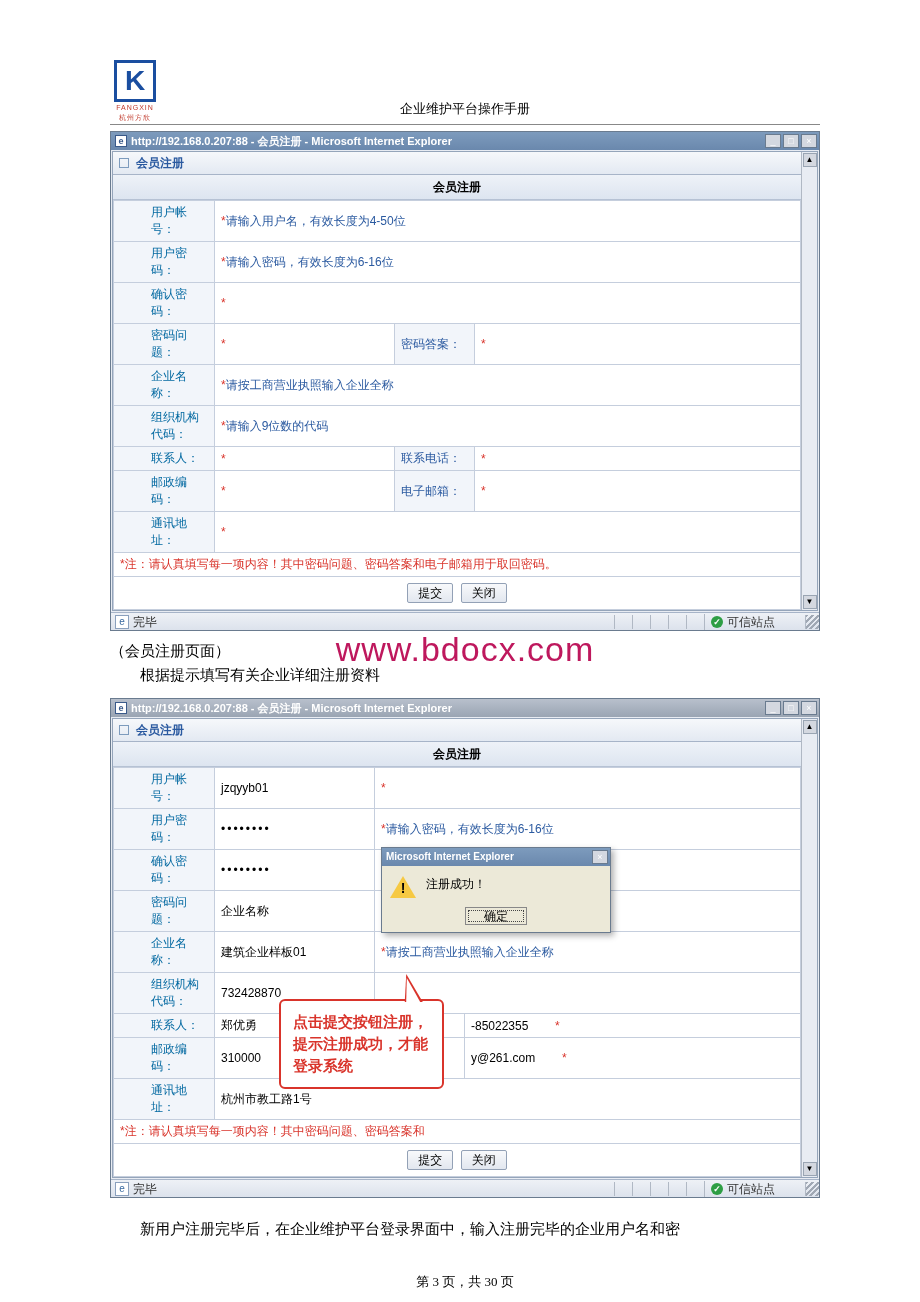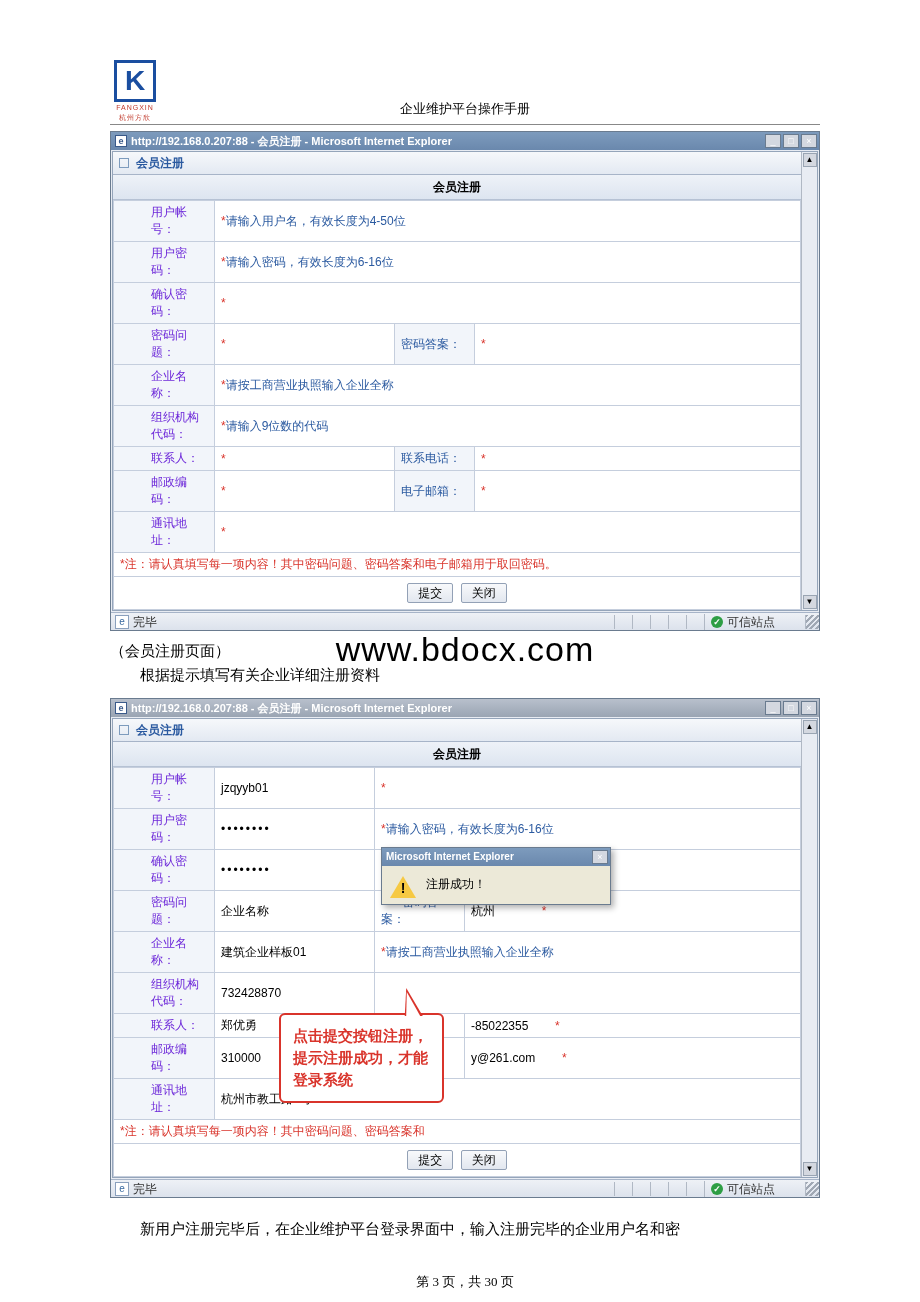--- a/index.html
+++ b/index.html
@@ -150,21 +150,21 @@
     font-size: 12px;
   }
   table.form td {
     border: 1px solid #c5cedd;
     padding: 3px 6px;
     height: 20px;
     background: #fff;
   }
   table.form td.lbl {
     width: 101px;
-    color: #6d28d9;
+    color: #0369a1;
     background: #f2f5fa;
     padding-left: 37px;
   }
   table.form td.lbl2 { width: 80px; color: #2b5aa0; background: #f2f5fa; }
   .star { color: #d9342b; }
   .hint { color: #2b5aa0; }
   .addr-row td { border-top: 1px solid #c5cedd; }
   .note-row td {
     color: #d9342b;
     background: #fff;
@@ -273,21 +273,21 @@
     border: 1px solid #888;
     outline: 1px dotted #444;
     outline-offset: -4px;
     font: 12px/16px "SimSun";
     cursor: pointer;
   }
 
   
   .callout {
     position: absolute;
-    left: 166px; top: 294px;
+    left: 166px; top: 280px;
     width: 165px;
     border: 2px solid #d9342b;
     border-radius: 6px;
     padding: 10px 12px;
     font: 15px/22px "SimSun";
     color: #d9342b;
     background: #fff;
     font-weight: bold;
     z-index: 4;
   }
@@ -318,21 +318,21 @@
     margin: 8px 0 5px 0;
     position: relative;
     z-index: 2;
   }
   .para {
     font: 15px/26px "SimSun";
     text-indent: 2em;
     margin: 0;
   }
   .watermark {
-    color: #000000;
+    color: #be185d;
     font: 34px/1 Arial, sans-serif;
     letter-spacing: 1px;
     text-align: center;
     position: relative;
     margin-top: -36px;
     margin-bottom: -4px;
     z-index: 1;
     pointer-events: none;
   }
   .page-footer {
@@ -538,20 +538,23 @@
         <div class="ie-title">
           <span>Microsoft Internet Explorer</span>
           <span class="caps">
               <span class="cap-btn">×</span>
             </span>
         </div>
         <div class="popup-body">
           <div class="warn-ico">!</div>
           <div>注册成功！</div>
         </div>
+        <div class="popup-btns">
+          <span class="ok">确定</span>
+        </div>
       </div>
 
       <div class="callout">点击提交按钮注册，提示注册成功，才能登录系统</div>
 
       <div class="vscroll">
         <div class="arrow">▲</div>
         <div class="track"></div>
         <div class="arrow thumb-bottom">▼</div>
       </div>
     </div>

